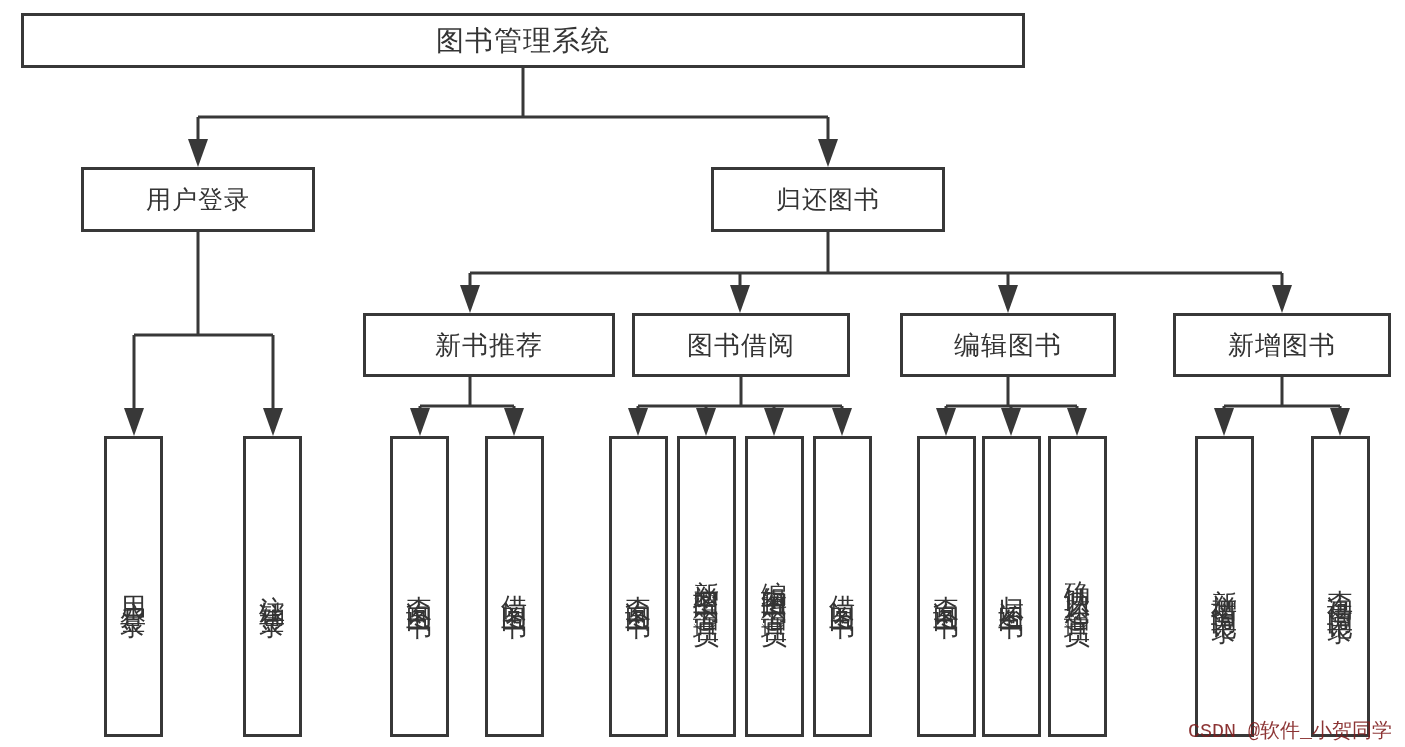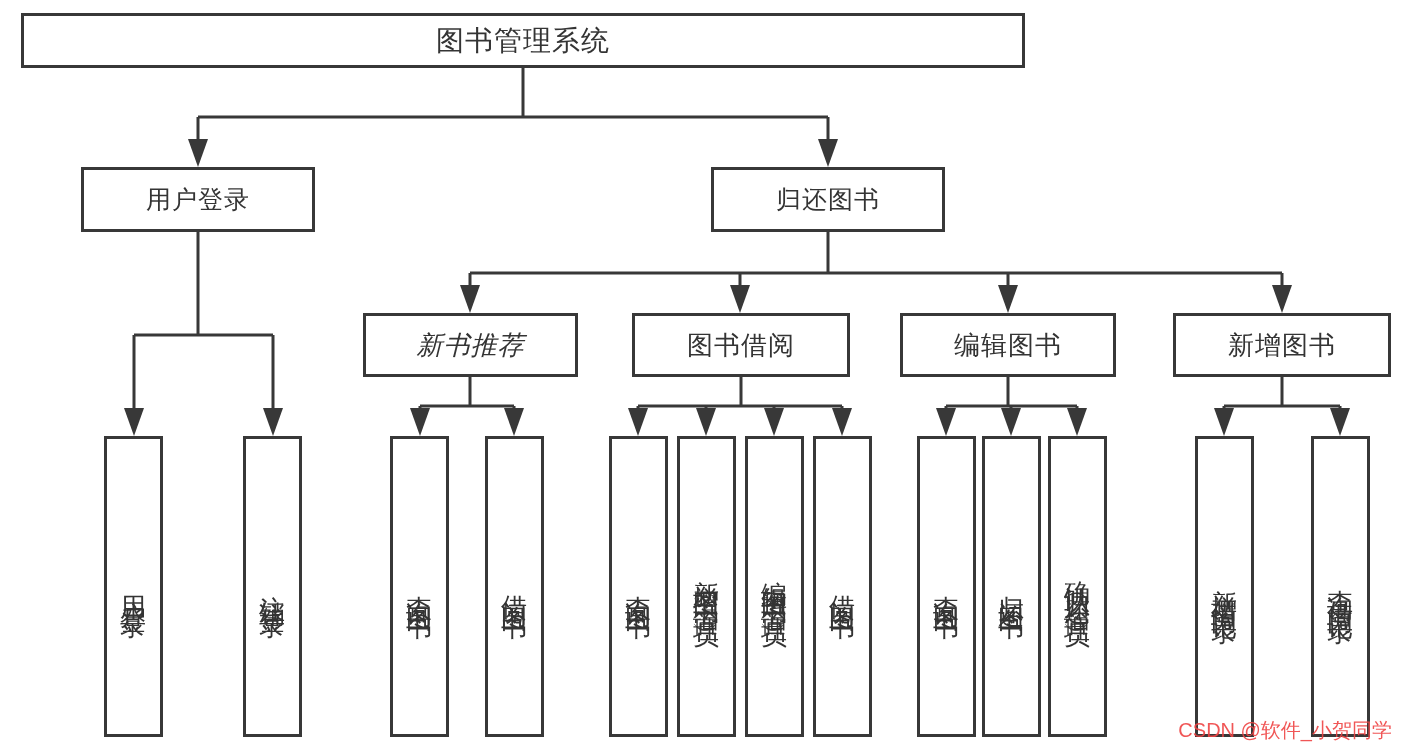--- a/index.html
+++ b/index.html
@@ -34,24 +34,25 @@
     text-orientation: mixed;
     font-size: 26px;
     letter-spacing: 6px;
     line-height: 1;
   }
   .watermark {
     position: absolute;
     top: 717px;
     right: 13px;
     font-size: 20px;
-    color: #ef4444;
+    color: #7f1d1d;
     opacity: 0.9;
     white-space: nowrap;
     z-index: 5;
+    font-family: Liberation Mono, monospace;
   }
 </style>
 </head>
 <body>
 
 <div class="stage">
 
   <svg class="connectors" viewBox="0 0 1405 747" xmlns="http://www.w3.org/2000/svg">
     <g stroke="#383838" stroke-width="3" fill="none">
 
@@ -90,21 +91,21 @@
       <polygon points="1214,408 1234,408 1224,436"></polygon>
       <polygon points="1330,408 1350,408 1340,436"></polygon>
     </g>
   </svg>
 
   <div class="box hbox-root" style="left:21px; top:13px; width:1004px; height:55px;">图书管理系统</div>
 
   <div class="box hbox-l2" style="left:81px; top:167px; width:234px; height:65px;">用户登录</div>
   <div class="box hbox-l2" style="left:711px; top:167px; width:234px; height:65px;">归还图书</div>
 
-  <div class="box hbox-l3" style="left:363px; top:313px; width:215px; height:64px;font-style:italic;">新书推荐</div>
+  <div class="box hbox-l3" style="left:363px; top:313px; width:252px; height:64px;">新书推荐</div>
   <div class="box hbox-l3" style="left:632px; top:313px; width:218px; height:64px;text-align:center;">图书借阅</div>
   <div class="box hbox-l3" style="left:900px; top:313px; width:216px; height:64px;">编辑图书</div>
   <div class="box hbox-l3" style="left:1173px; top:313px; width:218px; height:64px;">新增图书</div>
 
   <div class="box vbox" style="left:104px; top:436px; width:59px; height:301px;">用户登录</div>
   <div class="box vbox" style="left:243px; top:436px; width:59px; height:301px;">注销登录</div>
 
   <div class="box vbox" style="left:390px; top:436px; width:59px; height:301px;">查询图书</div>
   <div class="box vbox" style="left:485px; top:436px; width:59px; height:301px;">借阅图书</div>
 

